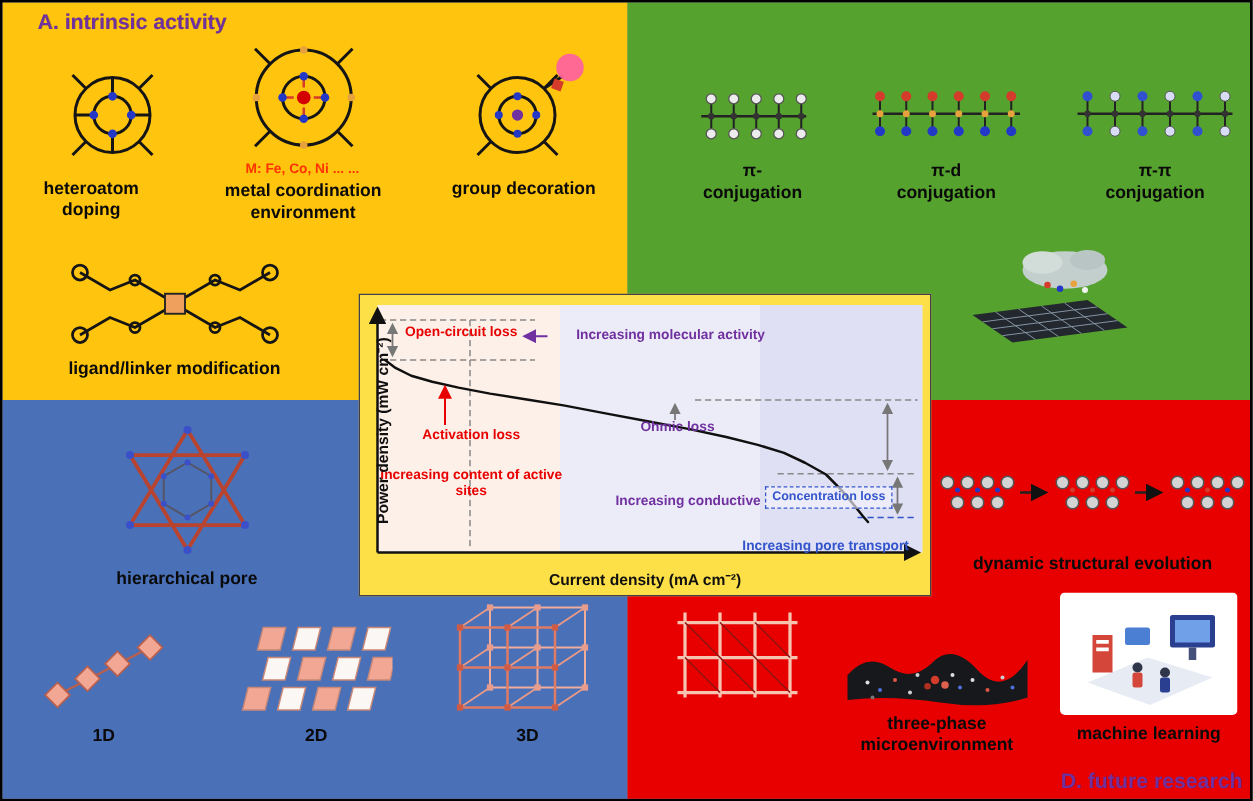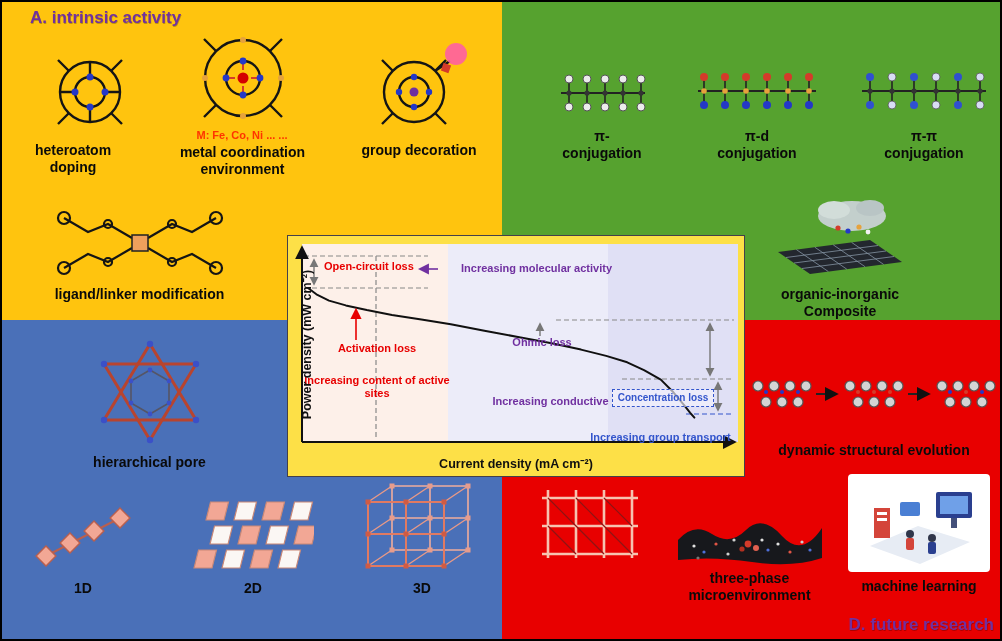--- a/index.html
+++ b/index.html
@@ -281,22 +281,20 @@
       <g opacity="0.92">
         <ellipse cx="80" cy="28" rx="34" ry="15" fill="#cdd3da"></ellipse>
         <ellipse cx="62" cy="22" rx="16" ry="9" fill="#dde2e8"></ellipse>
         <ellipse cx="98" cy="20" rx="14" ry="8" fill="#c2c9d2"></ellipse>
       </g>
       <circle cx="66" cy="40" r="2.6" fill="#d43b2a"></circle>
       <circle cx="76" cy="43" r="2.6" fill="#2438c8"></circle>
       <circle cx="87" cy="39" r="2.6" fill="#e6a23c"></circle>
       <circle cx="96" cy="44" r="2.4" fill="#f2f2f2"></circle>
     </svg>
-    <div class="lbl" style="left:258px;top:284px;width:160px">organic-inorganic
-Composite</div>
   </div>
 
   <div class="quad" style="left:0;top:318px;width:500px;height:323px;background:#4A70B8;">
 
     <svg class="abs" style="left:75px;top:14px" width="146" height="116" viewBox="0 0 146 116">
       <g fill="none" stroke="#b8442f" stroke-width="3">
         <polygon points="73,10 119,86 27,86"></polygon>
         <polygon points="73,106 27,30 119,30"></polygon>
       </g>
       <polygon points="73,36 92,47 92,69 73,80 54,69 54,47" fill="none" stroke="#556" stroke-width="1.6"></polygon>
@@ -541,19 +539,19 @@
       <line x1="14" y1="206" x2="446" y2="206" stroke="#111" stroke-width="2" marker-end="url(#ah-black)"></line>
     </svg>
 
     <div class="ann red" style="left:36px;top:24px">Open-circuit loss</div>
     <div class="ann purple" style="left:156px;top:26px;width:185px">Increasing molecular activity</div>
     <div class="ann red" style="left:34px;top:106px;width:110px">Activation loss</div>
     <div class="ann red wrap" style="left:14px;top:138px;width:150px">Increasing content of active sites</div>
     <div class="ann purple" style="left:212px;top:100px;width:84px">Ohmic loss</div>
     <div class="ann purple" style="left:190px;top:159px;width:145px">Increasing conductive</div>
     <div class="ann blue" id="conc-box">Concentration loss</div>
-    <div class="ann blue" style="left:290px;top:195px;width:165px">Increasing group transport</div>
+    <div class="ann blue" style="left:290px;top:195px;width:165px">Increasing pore transport</div>
 
     <div class="axis-lbl" id="ylabel">Power density (mW cm⁻²)</div>
     <div class="axis-lbl" id="xlabel">Current density (mA cm⁻²)</div>
   </div>
 
 </div>
 
 </body></html>

